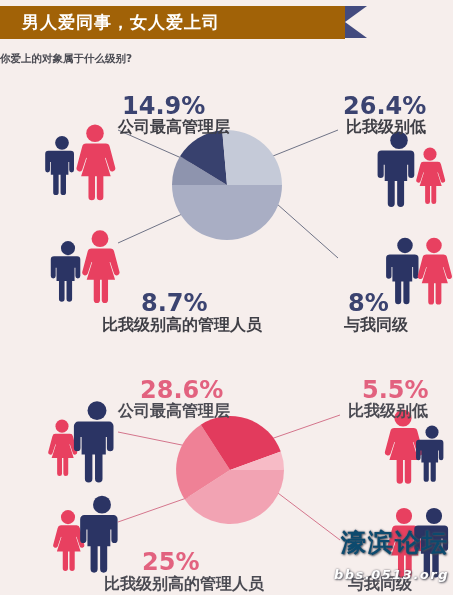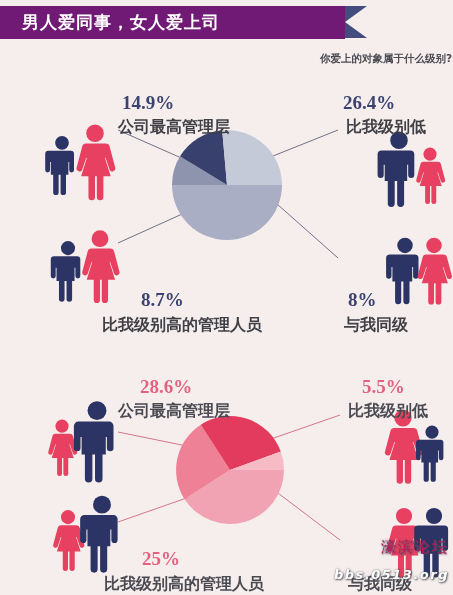--- a/index.html
+++ b/index.html
@@ -4,49 +4,49 @@
 <style>
   html,body{margin:0;padding:0;}
   body{
     width:453px;height:595px;
     background:#f6eeec;
     font-family:"DejaVu Sans","Liberation Sans",sans-serif;
     overflow:hidden;position:relative;
   }
   .banner{
     position:absolute;left:0;top:6px;width:345px;height:33px;
-    background:#701a75;
+    background:#a16207;
     display:flex;align-items:center;
   }
   .banner-notch{
     position:absolute;left:345px;top:6px;width:0;height:0;
     border-top:16.5px solid #434b7f;
     border-bottom:16.5px solid #434b7f;
     border-right:22px solid #f6eeec;
   }
   .banner-title{
     color:#ffffff;font-size:17px;letter-spacing:1px;
     padding-left:22px;font-weight:600;white-space:nowrap;
   }
   .subtitle{
     position:absolute;top:52px;left:0;width:452px;
-    text-align:right;font-size:10.5px;color:#4a4a52;font-weight:700;
+    text-align:left;font-size:10.5px;color:#4a4a52;font-weight:700;
   }
-  .pct{position:absolute;font-size:19px;font-weight:600;white-space:nowrap;font-family:Liberation Serif, serif;}
+  .pct{position:absolute;font-size:24px;font-weight:600;white-space:nowrap;}
   .cap{position:absolute;font-size:16px;color:#3f3f46;white-space:nowrap;font-weight:600;}
   .navy-pct{color:#3b4370;}
   .pink-pct{color:#e2627f;}
   .pink-cap{color:#4a4a52;}
   svg.layer{position:absolute;left:0;top:0;width:453px;height:595px;pointer-events:none;}
   .wm{
     position:absolute;right:4px;bottom:12px;text-align:right;
     pointer-events:none;
   }
   .wm-cn{
-    font-size:15px;font-weight:400;color:#be185d;
+    font-size:25px;font-weight:700;color:#0c4a6e;
     letter-spacing:2px;line-height:1;
     text-shadow:0 0 2px rgba(90,90,100,.85),1px 1px 2px rgba(70,70,80,.8);
   }
   .wm-url{
     font-size:13px;font-weight:700;font-style:italic;color:#ffffff;
     letter-spacing:1.5px;line-height:1.2;margin-top:12px;
     text-shadow:0 0 2px rgba(90,90,100,.9),1px 1px 2px rgba(70,70,80,.85);
   }
 </style>
 </head>

